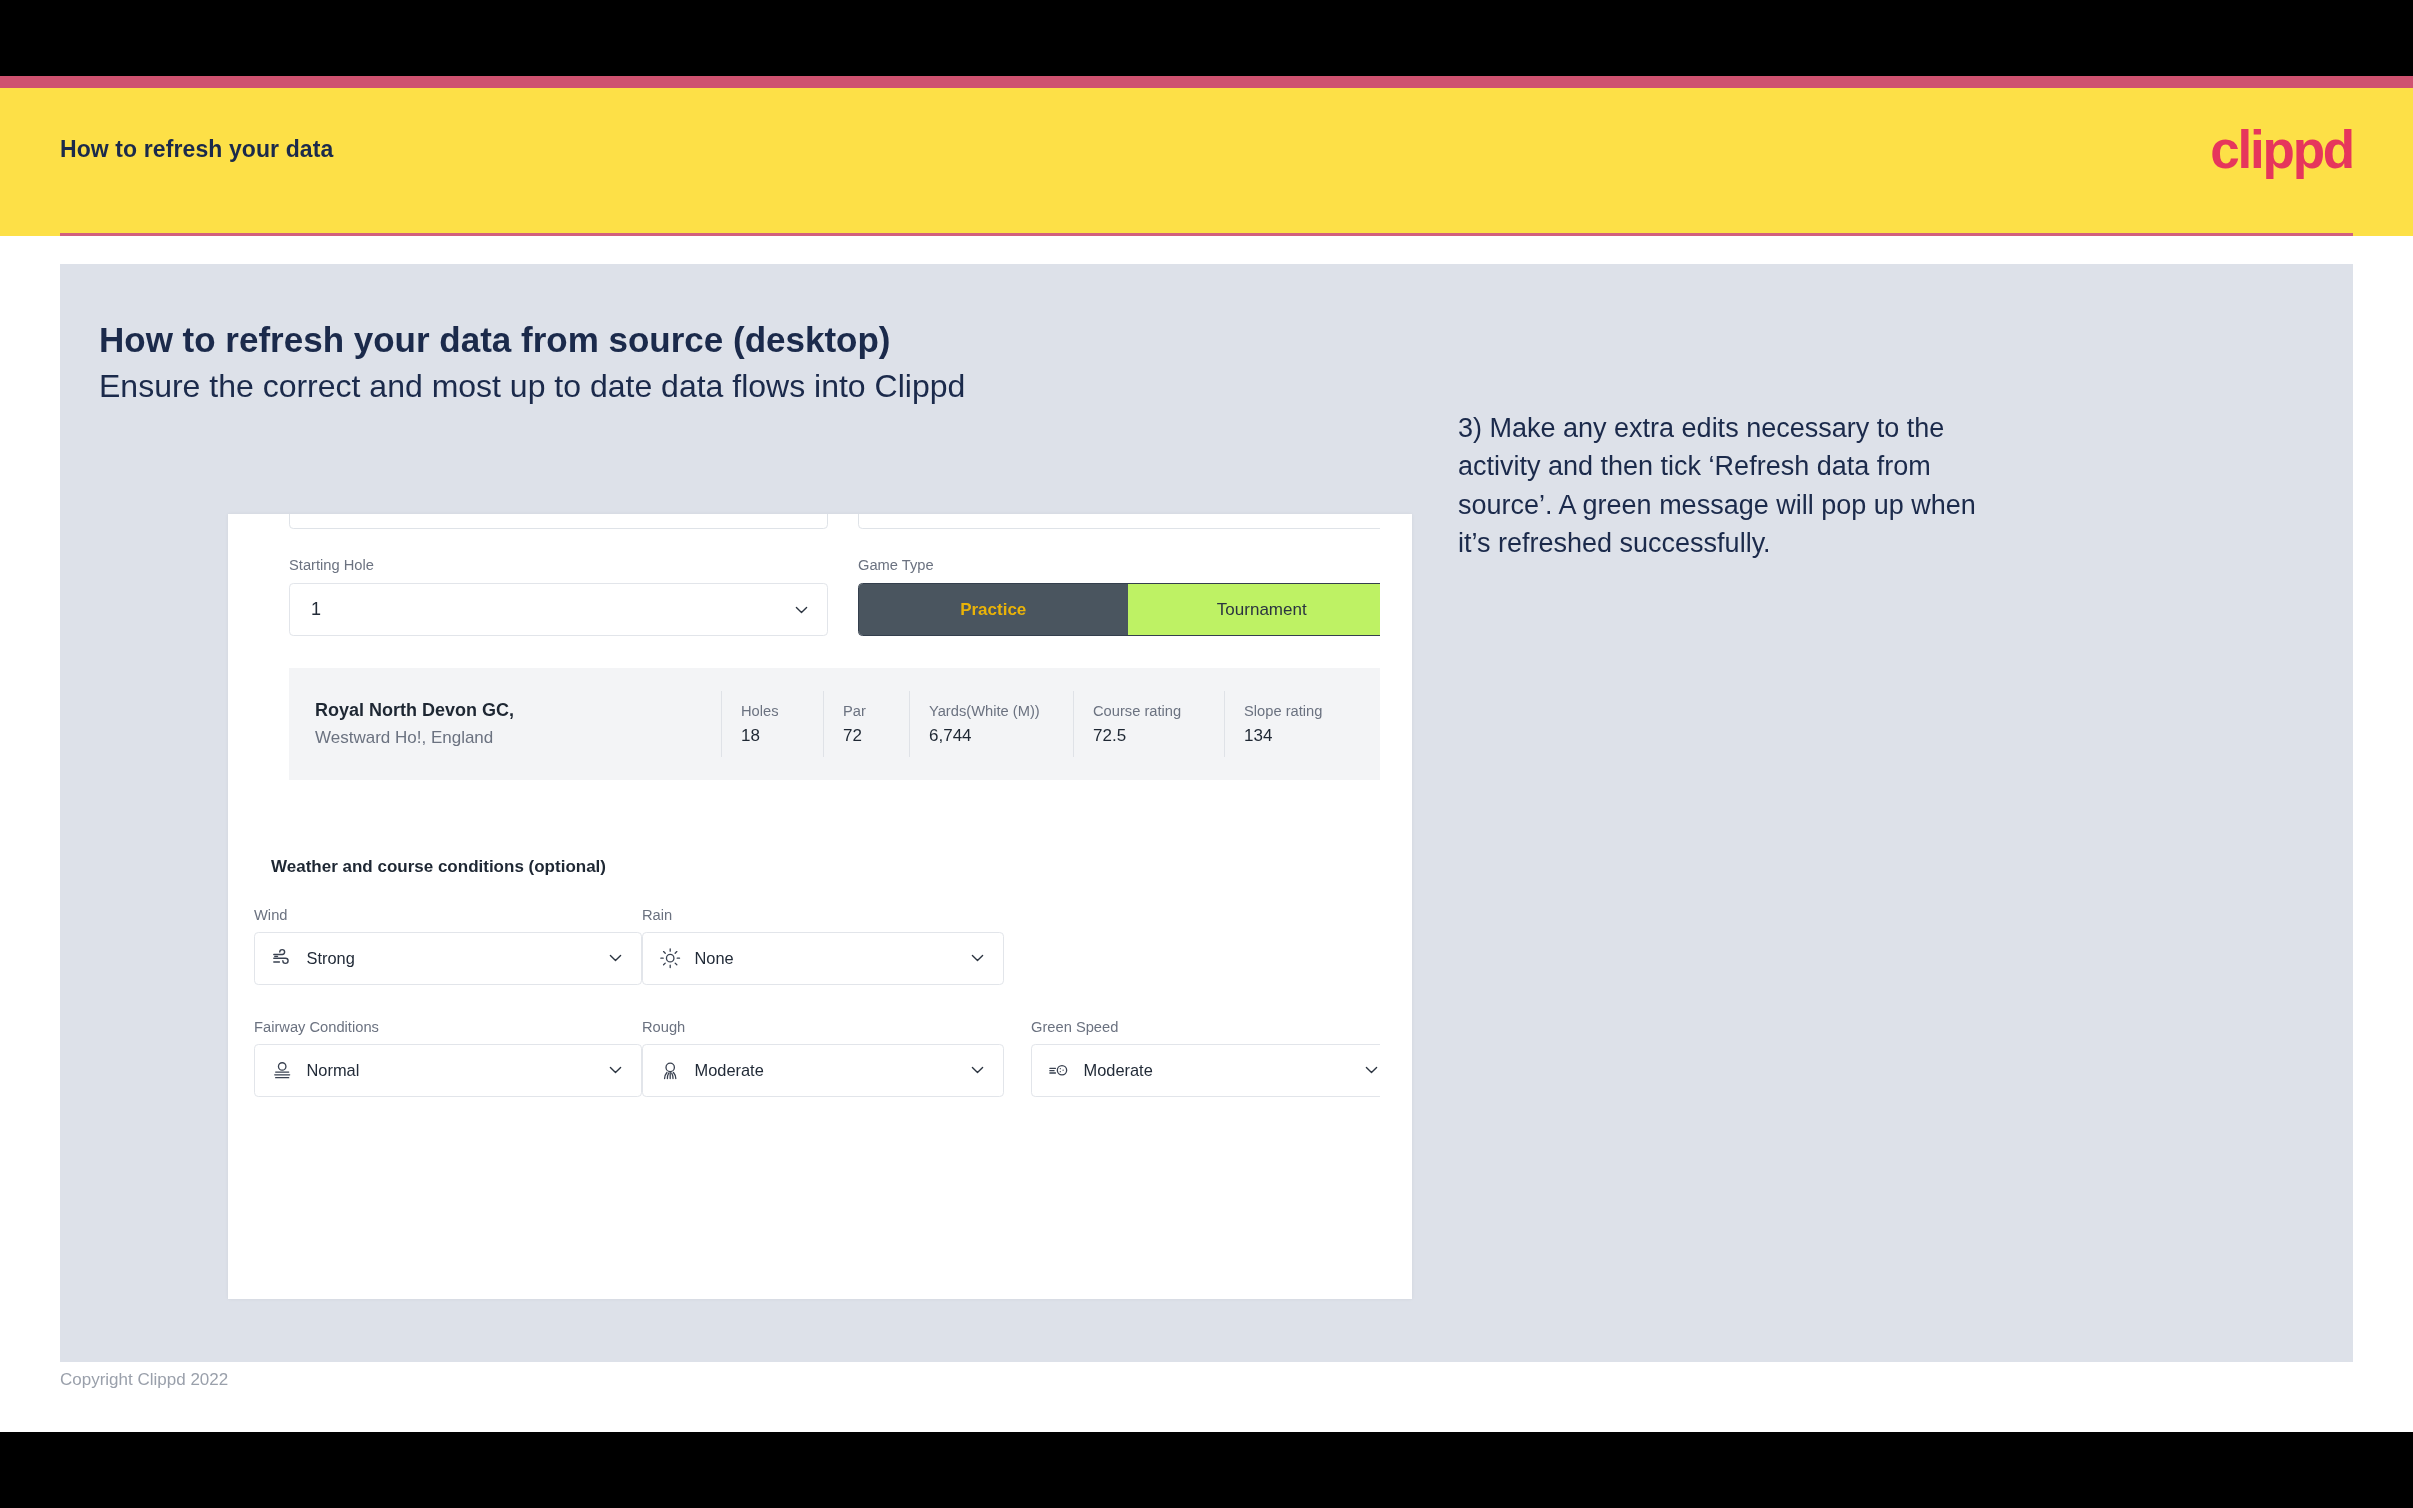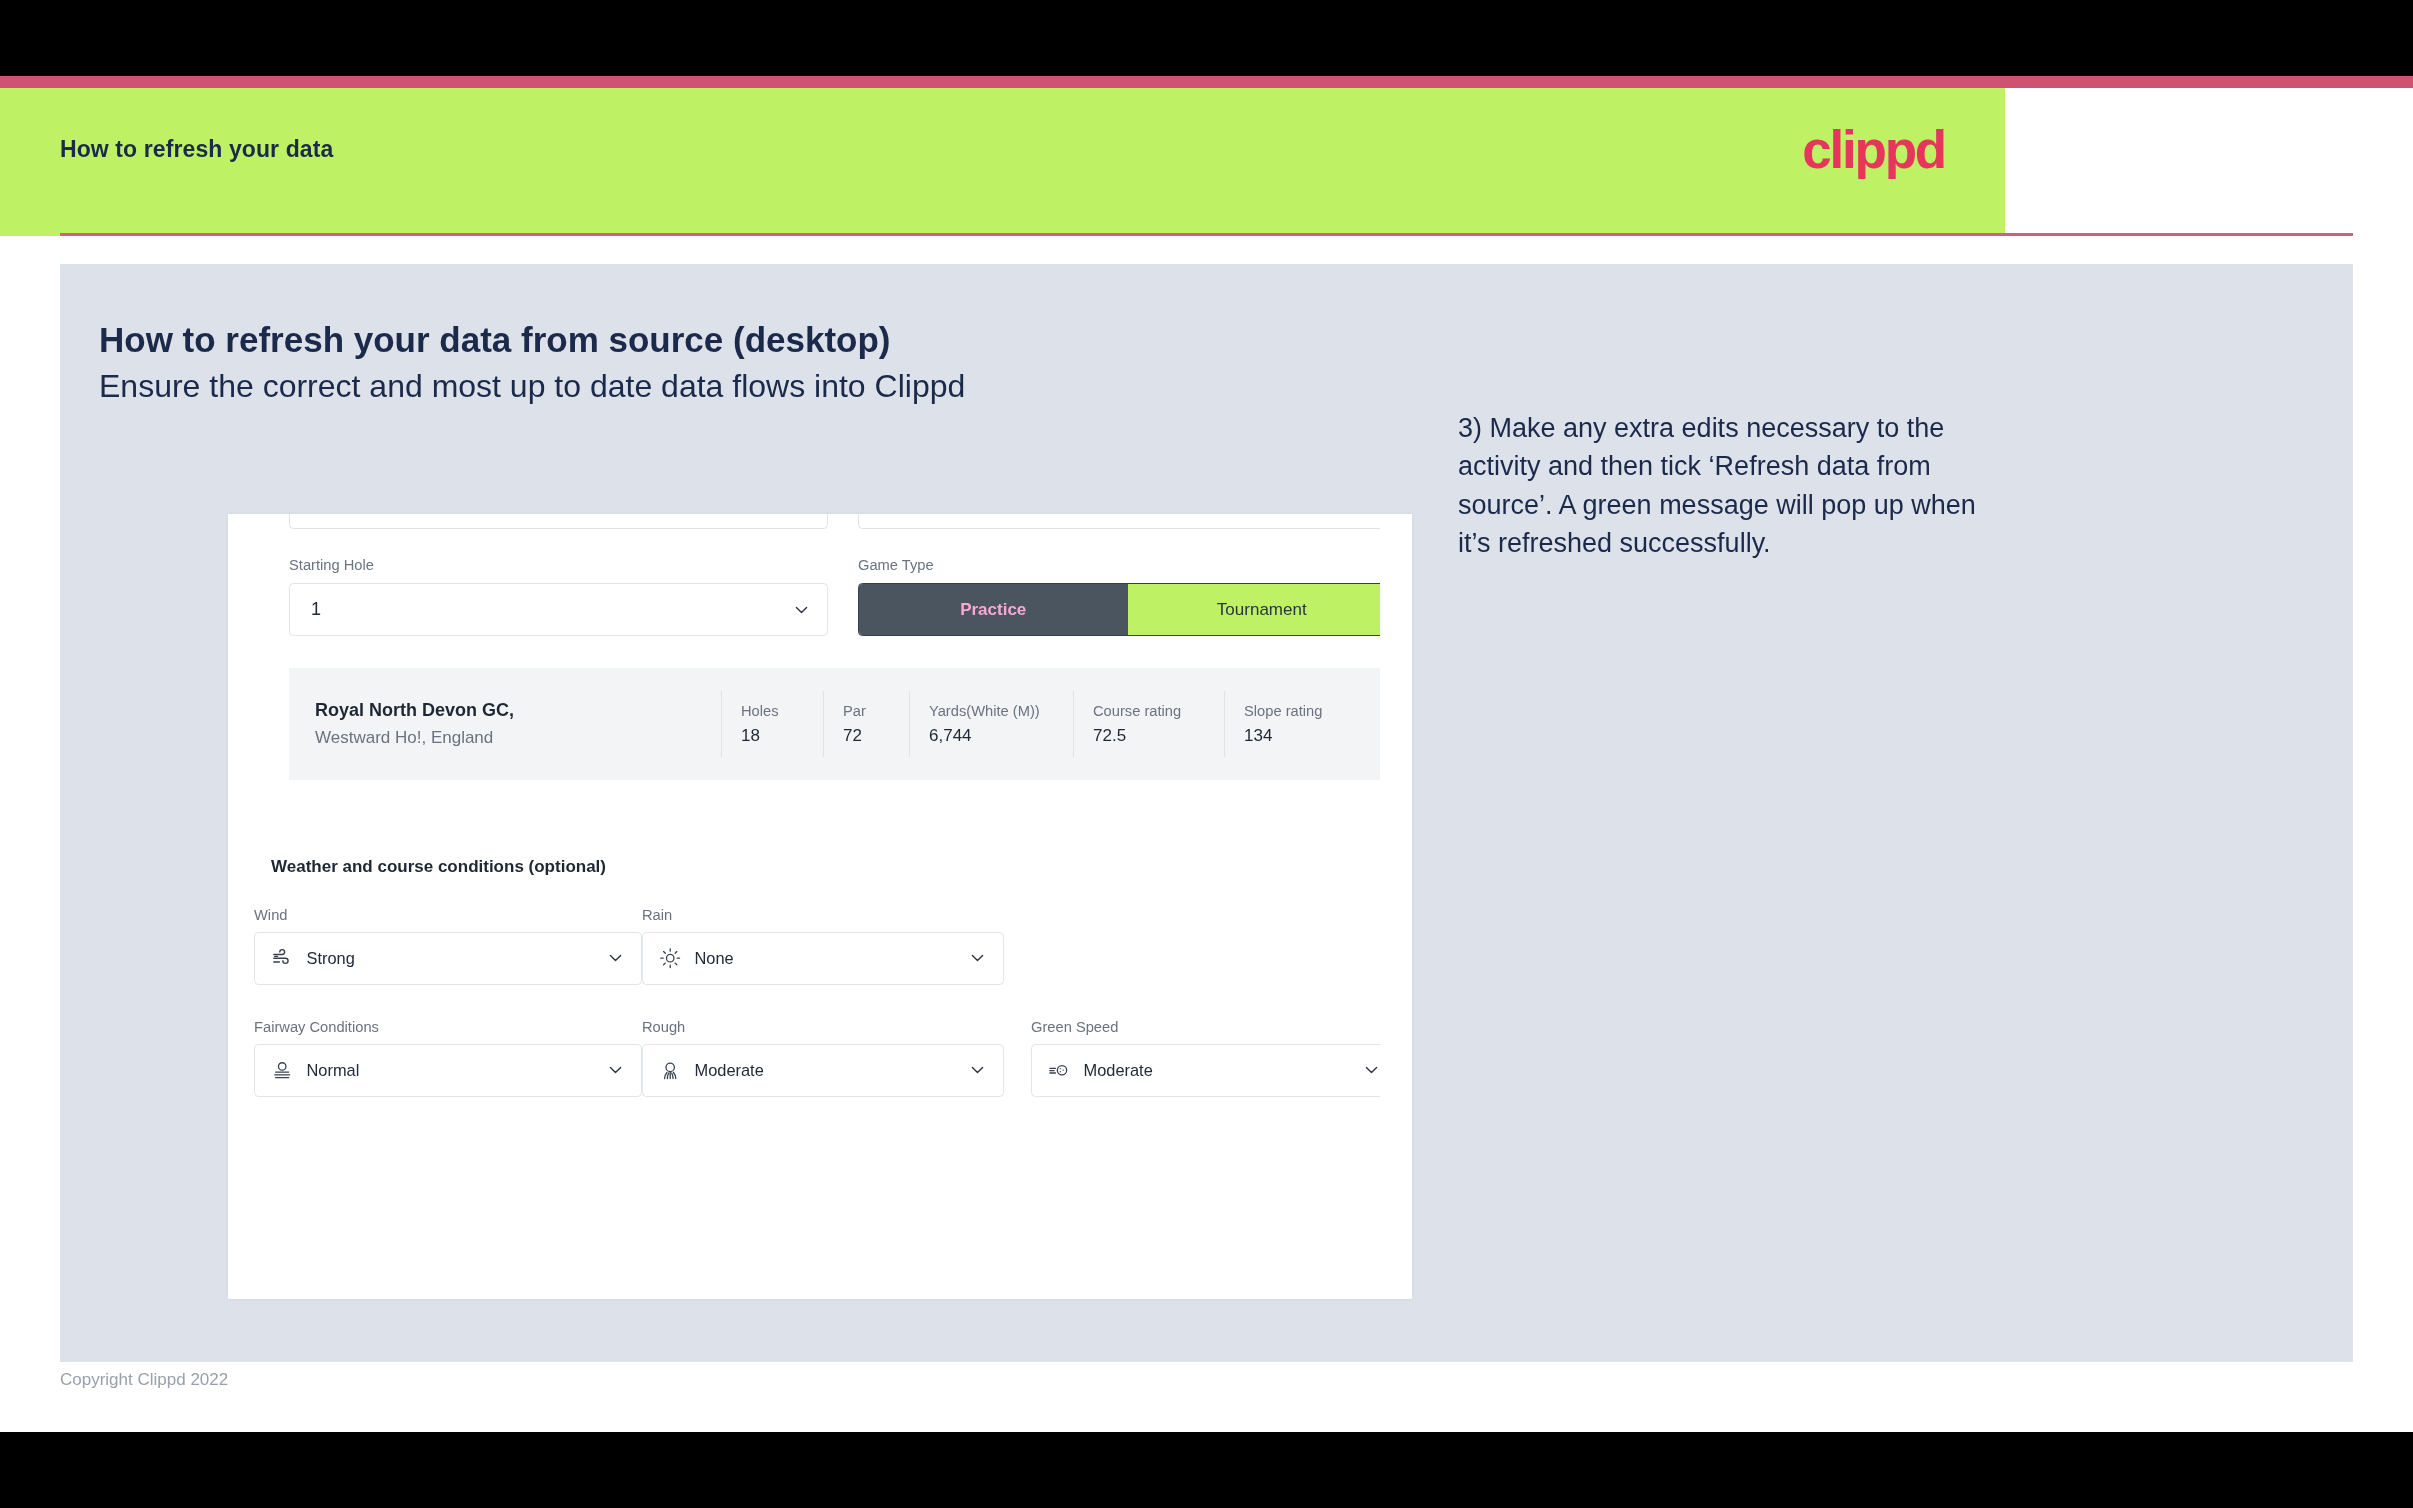--- a/index.html
+++ b/index.html
@@ -28,22 +28,22 @@
   }
   .band-bottom {
     position: absolute; left: 0; top: 1432px;
     width: 2413px; height: 76px;
     background: #000000;
   }
 
   
   .header {
     position: absolute; left: 0; top: 88px;
-    width: 2005px; height: 148px;
-    background: #bef264;
+    width: 2413px; height: 148px;
+    background: #fde047;
   }
   .header-title {
     position: absolute; left: 60px; top: 48px;
     font-size: 23px; font-weight: bold;
     color: #1b2a4b; letter-spacing: 0.1px;
   }
   .logo {
     position: absolute; right: 60px; top: 35px;
     font-size: 53px; font-weight: bold;
     color: #e6365c; letter-spacing: -2.2px;
@@ -127,21 +127,21 @@
   .gt-toggle {
     position: absolute; left: 604px; top: 69px;
     width: 539px; height: 53px;
     border: 0.9px solid #343f4d; border-radius: 4.3px;
     display: flex; overflow: hidden;
   }
   .gt-btn {
     flex: 1; display: flex; align-items: center; justify-content: center;
     font-size: 17px; font-weight: bold;
   }
-  .gt-btn.active { background: #4a555f; color: #f9a8d4; }
+  .gt-btn.active { background: #4a555f; color: #eab308; }
   .gt-btn.inactive { background: #bef264; color: #2b3440; font-weight: normal; }
 
   
   .course-card {
     position: absolute; left: 35px; top: 154px;
     width: 1109px; height: 112px;
     background: #f3f4f6;
     display: flex; align-items: center;
   }
   .course-name-wrap { margin-left: 26px; width: 406px; }

